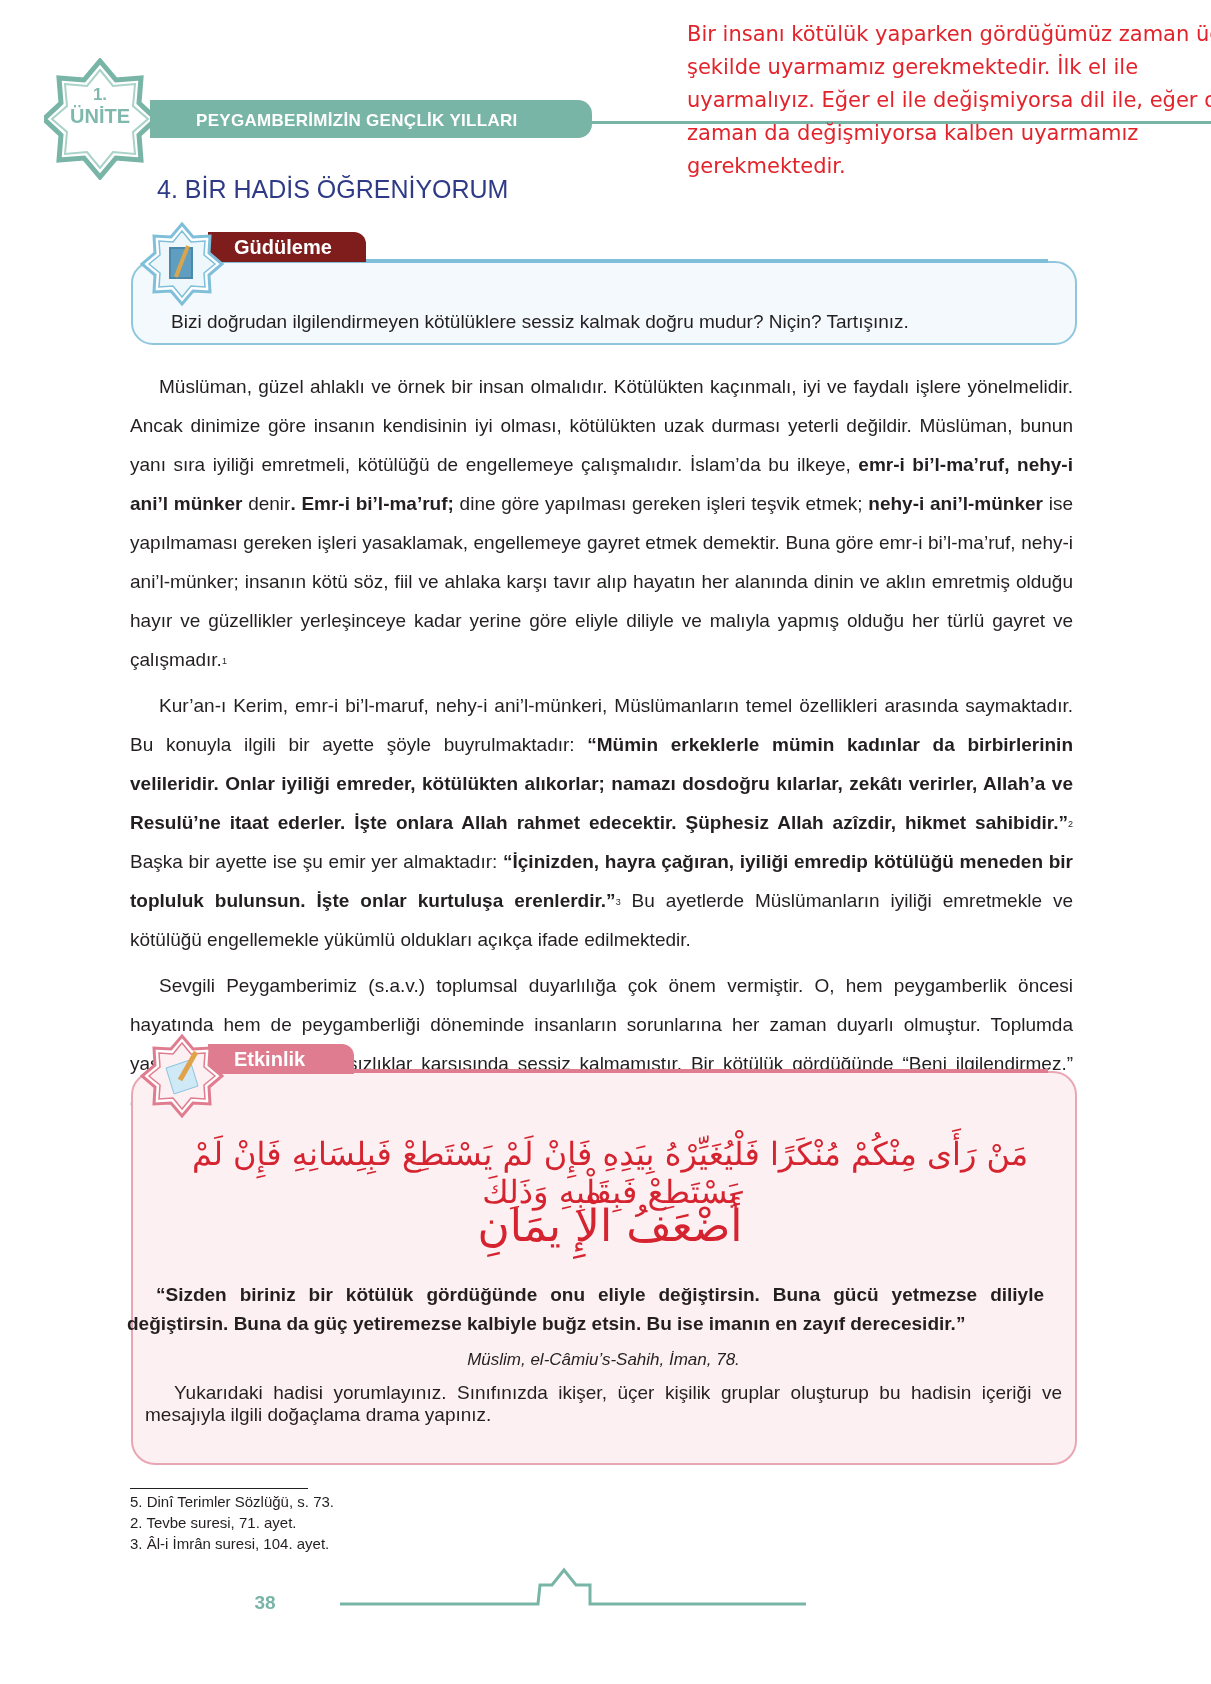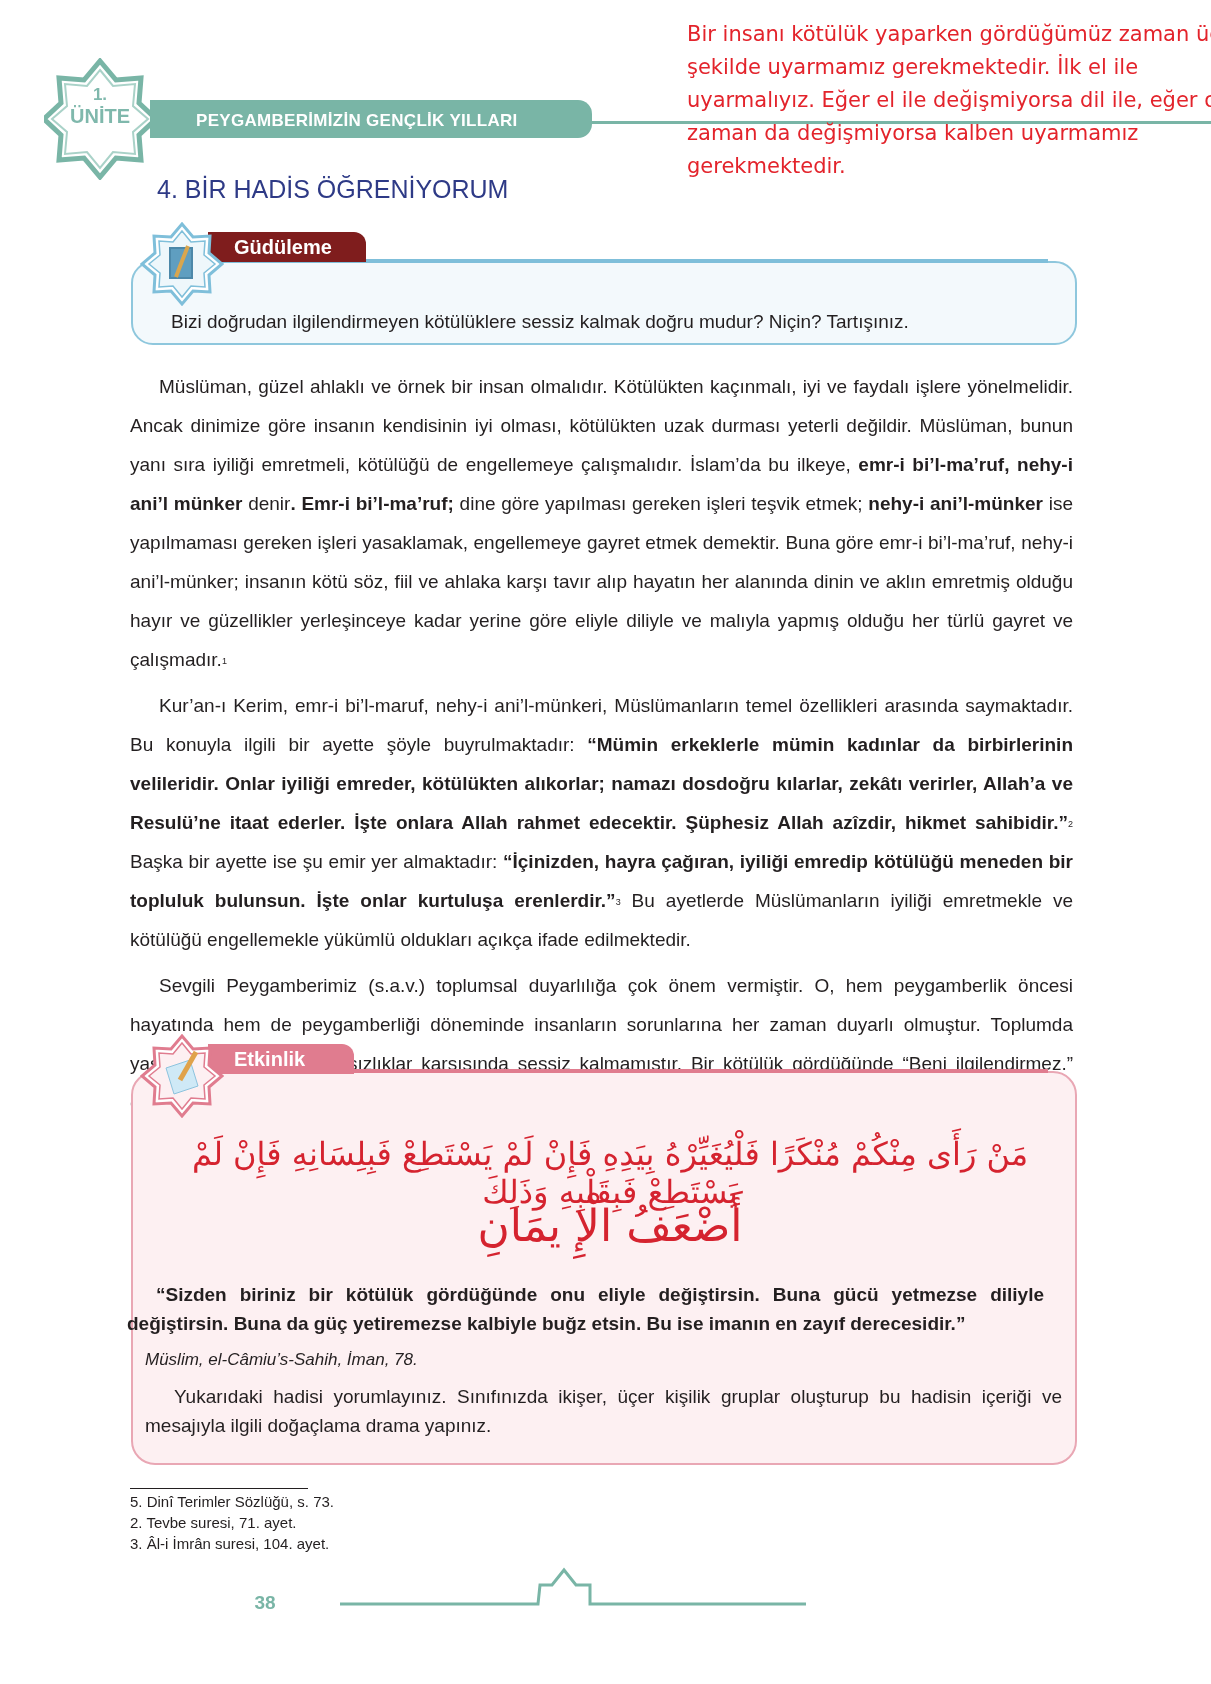--- a/index.html
+++ b/index.html
@@ -48,24 +48,24 @@
            background: #fdf0f2; border: 2px solid #e9a7b4; border-radius: 24px; }
   .e-box-topline { position: absolute; left: 208px; top: 1069px; width: 840px; height: 4px; background: #e07c8f; }
   .e-star { position: absolute; left: 140px; top: 1034px; width: 84px; height: 84px; }
   .arabic { position: absolute; left: 150px; width: 920px; text-align: center;
             color: #d5232f; font-family: "DejaVu Serif", serif; direction: rtl; }
   .arabic-1 { top: 1135px; font-size: 32px; }
   .arabic-2 { top: 1200px; font-size: 44px; }
   .hadith { position: absolute; left: 127px; top: 1280px; width: 917px; font-size: 19px;
             line-height: 29px; font-weight: bold; text-align: justify; }
   .hadith-1 { text-indent: 29px; }
-  .source { position: absolute; left: 145px; top: 1350px; width: 917px; text-align: left;
+  .source { position: absolute; left: 145px; top: 1350px; width: 917px; text-align: center;
             font-style: italic; font-size: 17px; }
   .activity-text { position: absolute; left: 145px; top: 1382px; width: 917px; font-size: 19px;
-                   line-height: 29px; text-align: justify; }
+                   line-height: 22px; text-align: justify; }
   .activity-text p { margin: 0; text-indent: 29px; }
 
   
   .fn-rule { position: absolute; left: 130px; top: 1488px; width: 178px; height: 1px; background: #231f20; }
   .footnotes { position: absolute; left: 130px; top: 1491px; font-size: 15px; line-height: 21px; }
   .footnotes div { margin: 0; }
 
   
   .page-footer { position: absolute; left: 340px; top: 1560px; width: 530px; height: 50px; }
   .page-num { position: absolute; left: 0; width: 530px; top: 1592px; text-align: center;

